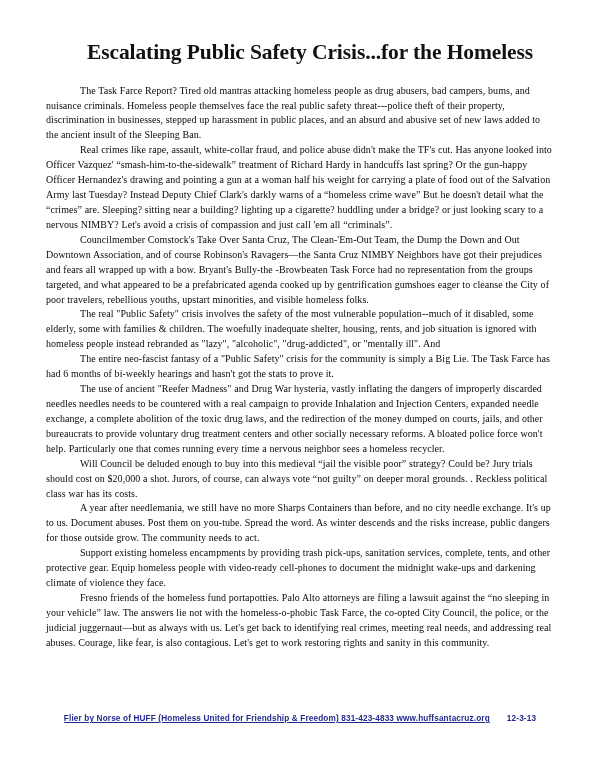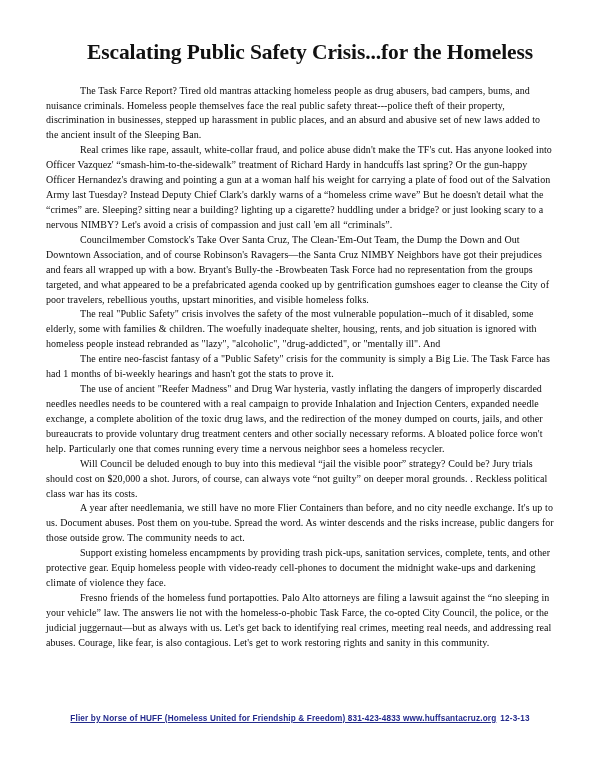--- a/index.html
+++ b/index.html
@@ -68,39 +68,39 @@
     white-space: nowrap;
   }
   .footer-link {
     text-decoration: underline;
     text-underline-offset: 1px;
     color: #232a8c;
   }
   .footer-date {
     text-decoration: none;
     color: #232a8c;
-    padding-left: 4px;
+    padding-left: 17px;
   }
 </style>
 </head>
 <body>
 
 <div class="page">
 
   <h1 class="doc-title">Escalating Public Safety Crisis...for the Homeless</h1>
 
   <div class="body-col">
     <p class="para">The Task Farce Report?  Tired old mantras attacking homeless people as drug abusers, bad campers, bums, and nuisance criminals.  Homeless people themselves face the real public safety threat---police theft of their property, discrimination in businesses, stepped up harassment in public places, and an absurd and abusive set of new laws added to the ancient insult of the Sleeping Ban.</p>
     <p class="para">Real crimes like rape, assault, white-collar fraud, and police abuse didn't make the TF's  cut. Has anyone looked into Officer Vazquez' “smash-him-to-the-sidewalk” treatment of Richard Hardy in handcuffs last spring?   Or the gun-happy Officer Hernandez's drawing and pointing a gun at a woman half his weight for carrying a plate of food out of the Salvation Army last Tuesday?  Instead Deputy Chief Clark's  darkly warns of a “homeless crime wave” But he doesn't detail what the “crimes” are.  Sleeping?  sitting near a building?  lighting up a cigarette?  huddling under a bridge?  or just looking scary to a nervous NIMBY?  Let's avoid a crisis of compassion and just call 'em all “criminals”.</p>
     <p class="para">Councilmember Comstock's Take Over Santa Cruz, The Clean-'Em-Out Team, the Dump the Down and Out Downtown Association, and of course Robinson's Ravagers—the Santa Cruz NIMBY Neighbors have got their prejudices and fears all wrapped up with a bow.   Bryant's Bully-the -Browbeaten Task Force had no representation from the groups targeted, and what appeared to be a prefabricated agenda cooked up by gentrification gumshoes eager to cleanse the City of poor travelers, rebellious youths, upstart minorities, and visible homeless folks.</p>
     <p class="para">The real "Public Safety" crisis involves the safety of the most vulnerable population--much of it disabled, some elderly, some with families &amp; children. The woefully inadequate shelter, housing, rents, and job situation is ignored with homeless people instead rebranded as "lazy", "alcoholic", "drug-addicted", or "mentally ill".   And</p>
-    <p class="para">The entire neo-fascist fantasy of a "Public Safety" crisis for the community is simply a Big Lie. The Task Farce has had 1 months of bi-weekly hearings and hasn't got the stats to prove it.</p>
+    <p class="para">The entire neo-fascist fantasy of a "Public Safety" crisis for the community is simply a Big Lie. The Task Farce has had 6 months of bi-weekly hearings and hasn't got the stats to prove it.</p>
     <p class="para">The use of ancient "Reefer Madness" and Drug War hysteria, vastly inflating the dangers of improperly discarded needles needles needs to be countered with a real campaign to provide Inhalation and Injection Centers, expanded needle exchange, a complete abolition of the toxic drug laws, and the redirection of the money dumped on courts, jails, and other bureaucrats to provide voluntary drug treatment centers and other socially necessary reforms.  A bloated police force won't help.  Particularly one that comes running every time a nervous neighbor sees a homeless recycler.</p>
     <p class="para">Will Council be deluded enough to buy into this medieval “jail the visible poor” strategy? Could be?  Jury trials should cost on $20,000 a shot. Jurors, of course, can always vote “not guilty” on deeper moral grounds. . Reckless political class war has its costs.</p>
-    <p class="para"> A year after needlemania, we still have no more Flier Containers than before, and no city needle exchange.  It's up to us.  Document abuses.  Post them on you-tube.  Spread the word.  As winter descends and the risks increase, public dangers for those outside grow.  The community needs to act.</p>
+    <p class="para"> A year after needlemania, we still have no more Sharps Containers than before, and no city needle exchange.  It's up to us.  Document abuses.  Post them on you-tube.  Spread the word.  As winter descends and the risks increase, public dangers for those outside grow.  The community needs to act.</p>
     <p class="para">Support existing homeless encampments by providing trash pick-ups, sanitation services, complete, tents, and other protective gear.  Equip homeless people with video-ready cell-phones to document the midnight wake-ups and darkening climate of violence they face.</p>
     <p class="para">Fresno friends of the homeless fund portapotties.  Palo Alto attorneys are filing a lawsuit against the “no sleeping in your vehicle” law. The answers lie not with the homeless-o-phobic Task Farce, the co-opted City Council, the police, or the judicial juggernaut—but as always with us.   Let's get back to identifying real crimes, meeting real needs, and addressing real abuses.  Courage, like fear, is also contagious. Let's get to work restoring rights and sanity in this community.</p>
   </div>
 
   <div class="footer-wrap">
     <span class="footer-line" style="color: rgb(35, 42, 140);"><span class="footer-link" style="color: rgb(35, 42, 140); margin-top: 42px;">Flier by Norse of HUFF (Homeless United for Friendship &amp; Freedom) 831-423-4833 www.huffsantacruz.org</span><span class="footer-date" style="color: rgb(35, 42, 140);">12-3-13</span></span>
   </div>
 
 </div>
 

